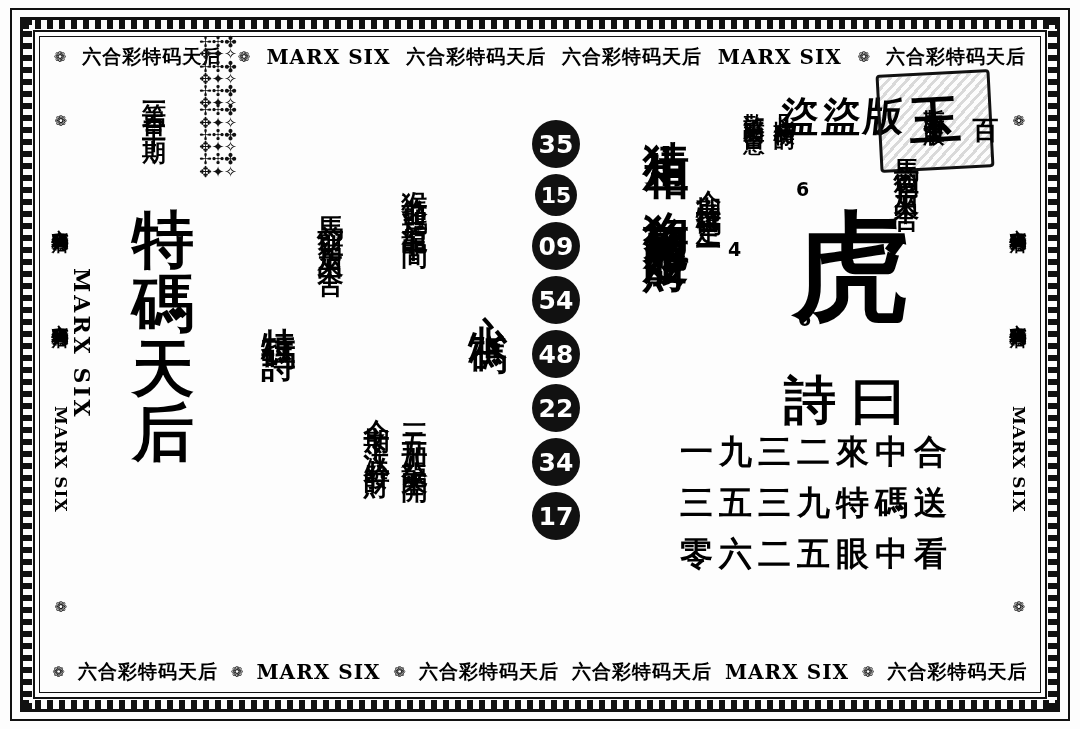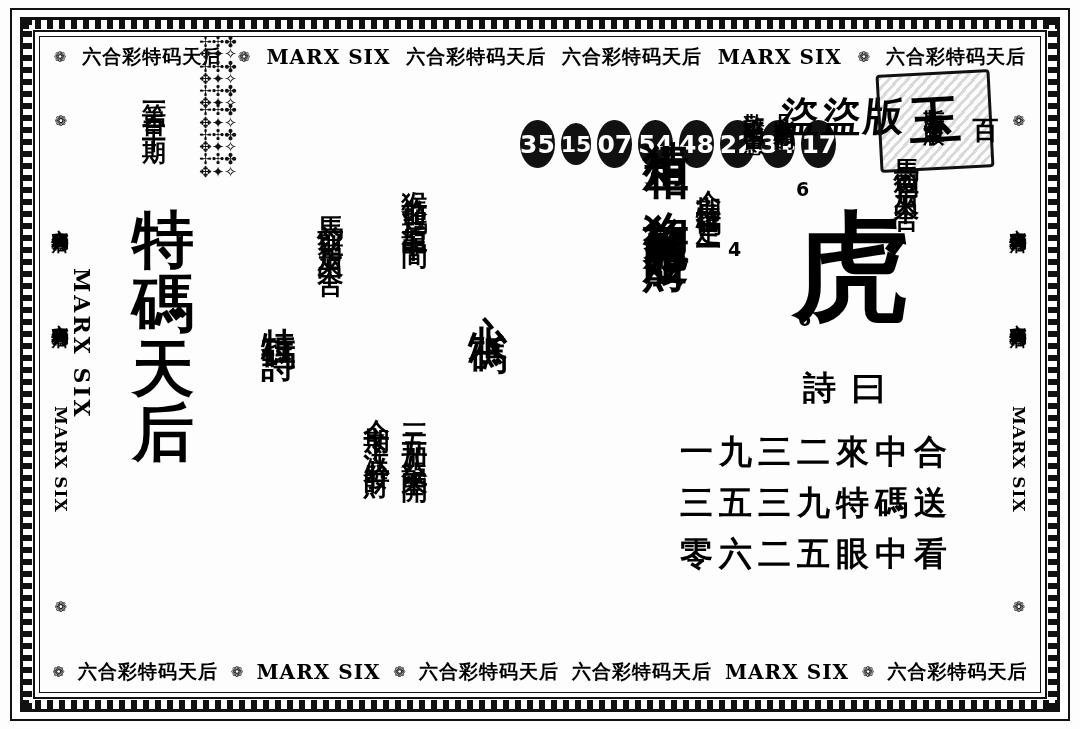--- a/index.html
+++ b/index.html
@@ -217,21 +217,21 @@
     letter-spacing: 12px;
   }
 
   
   .balls {
     position: absolute;
     left: 440px;
     top: 42px;
     width: 72px;
     display: flex;
-    flex-direction: row;
+    flex-direction: column;
     align-items: center;
     gap: 6px;
   }
   .ball {
     width: 48px;
     height: 48px;
     border-radius: 50%;
     background: #111;
     color: #fff;
     display: flex;
@@ -317,21 +317,21 @@
     font-size: 25px;
     letter-spacing: 8px;
   }
 
   .shi-yue {
     position: absolute;
     left: 672px;
     top: 288px;
     width: 200px;
     text-align: center;
-    font-size: 33px;
+    font-size: 52px;
     font-weight: bold;
     letter-spacing: 16px;
     font-family: "DejaVu Serif", serif;
   }
 
   .poem-lines {
     position: absolute;
     left: 600px;
     top: 348px;
     width: 310px;
@@ -444,21 +444,21 @@
     <div class="vcol vcol-a">馬前豬后來中合</div>
     <div class="vcol vcol-b">今期下注必發財</div>
     <div class="vcol vcol-c">猴前鶏后龍中間</div>
     <div class="vcol vcol-d">三五加八龍來開</div>
 
     <div class="vcol vcol-xinshui">心水碼</div>
 
     <div class="balls">
       <div class="ball">35</div>
       <div class="ball sm">15</div>
-      <div class="ball">07</div>
+      <div class="ball">09</div>
       <div class="ball">54</div>
       <div class="ball">48</div>
       <div class="ball">22</div>
       <div class="ball">34</div>
       <div class="ball">17</div>
     </div>
 
     <div class="vcol vcol-guess">猜生相：狗前豬尾定發財</div>
     <div class="vcol vcol-tema">今期特碼定三二</div>
 

